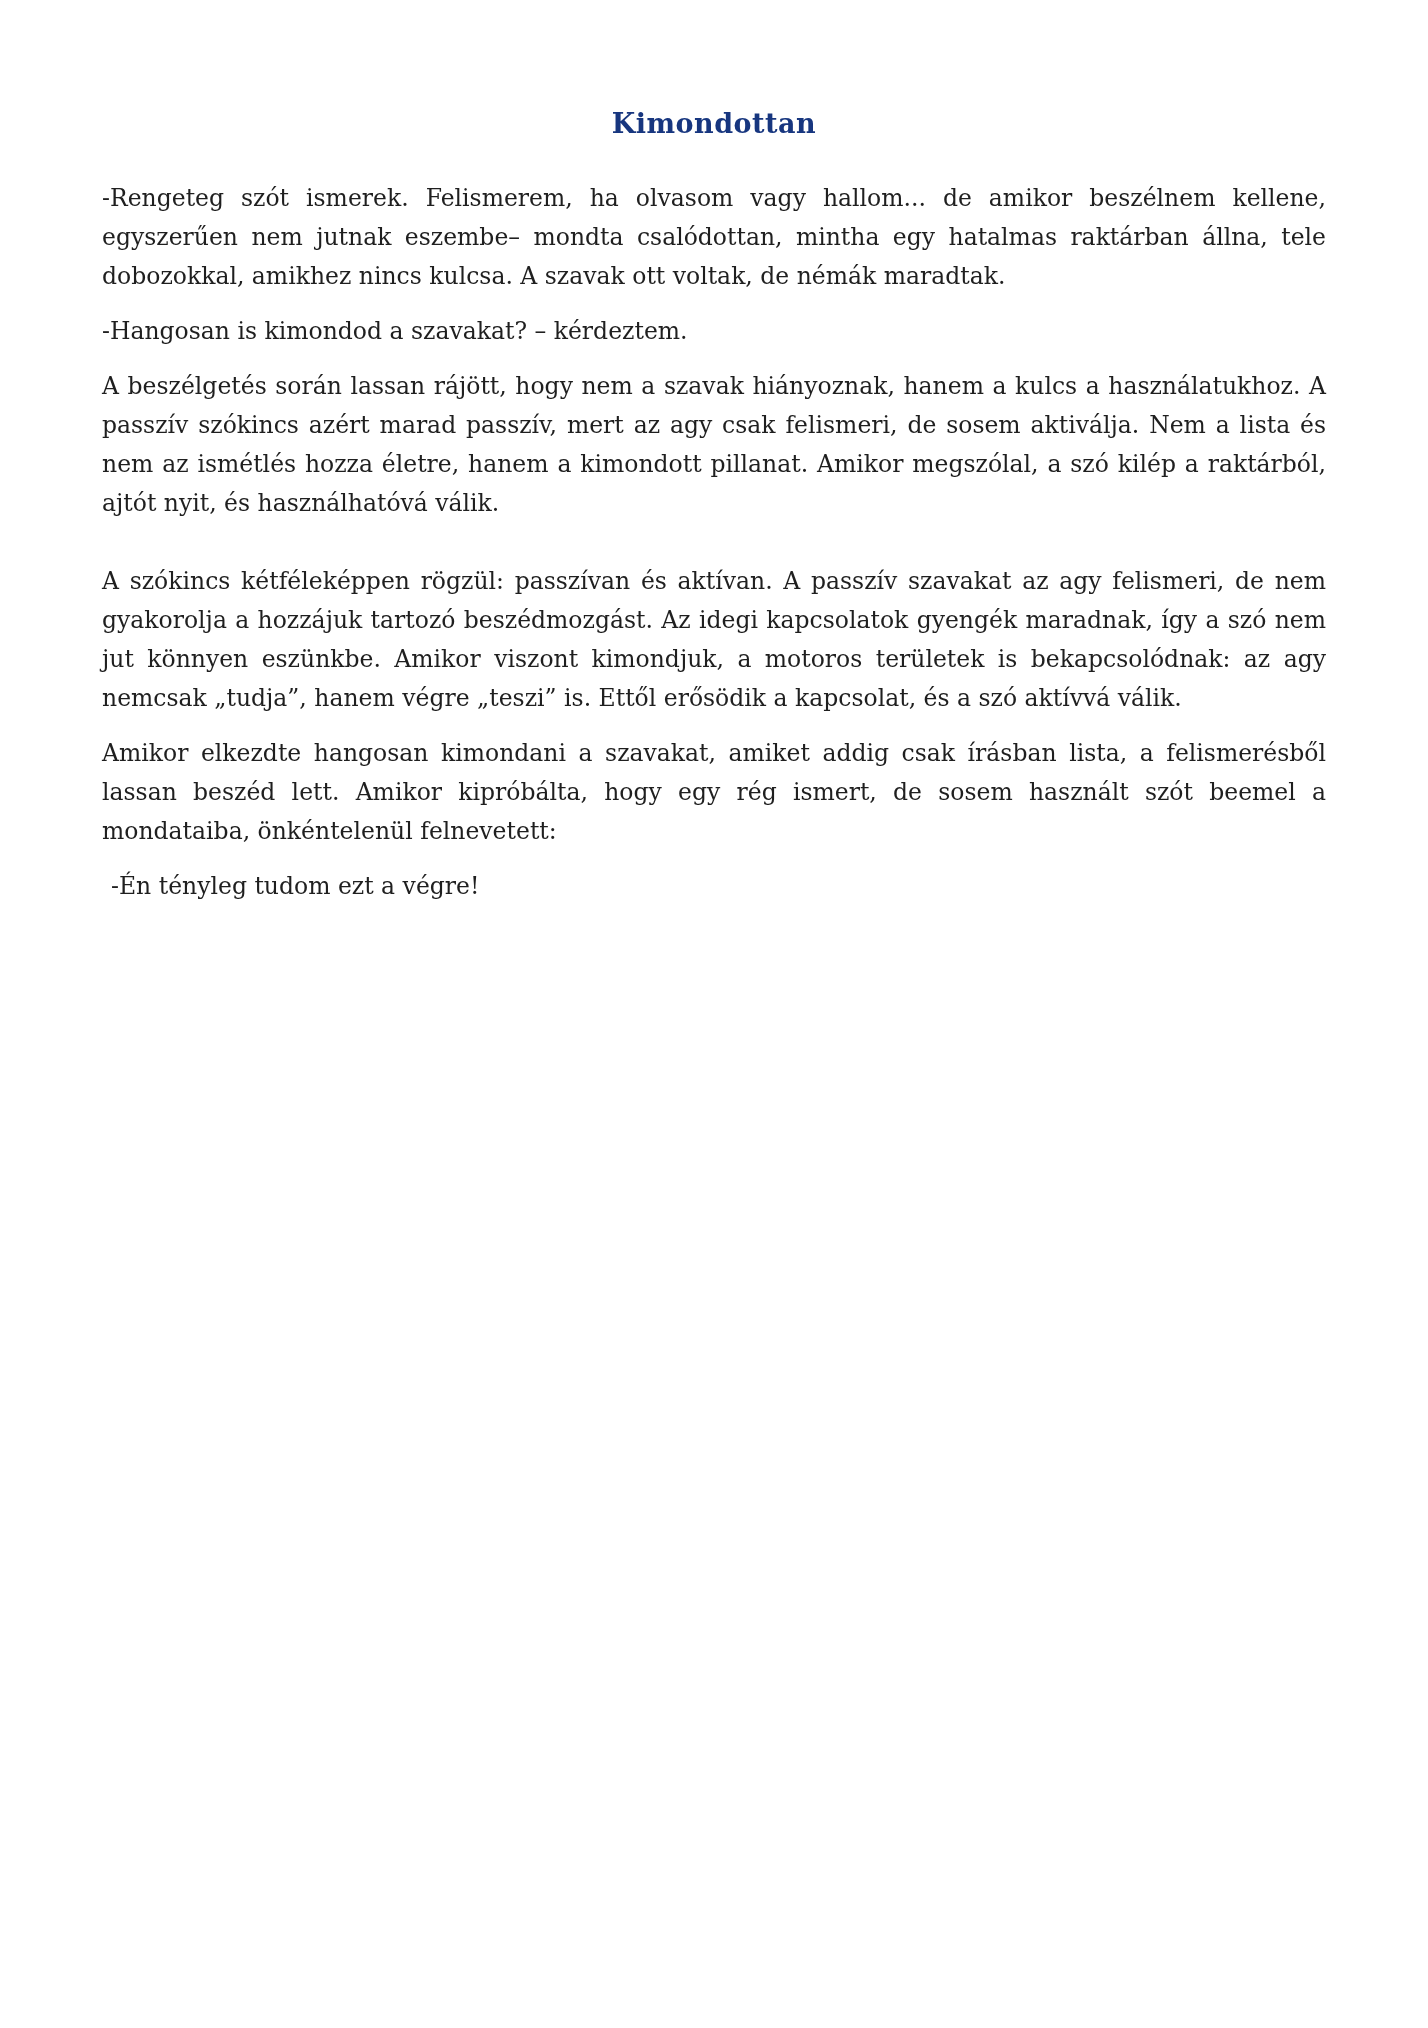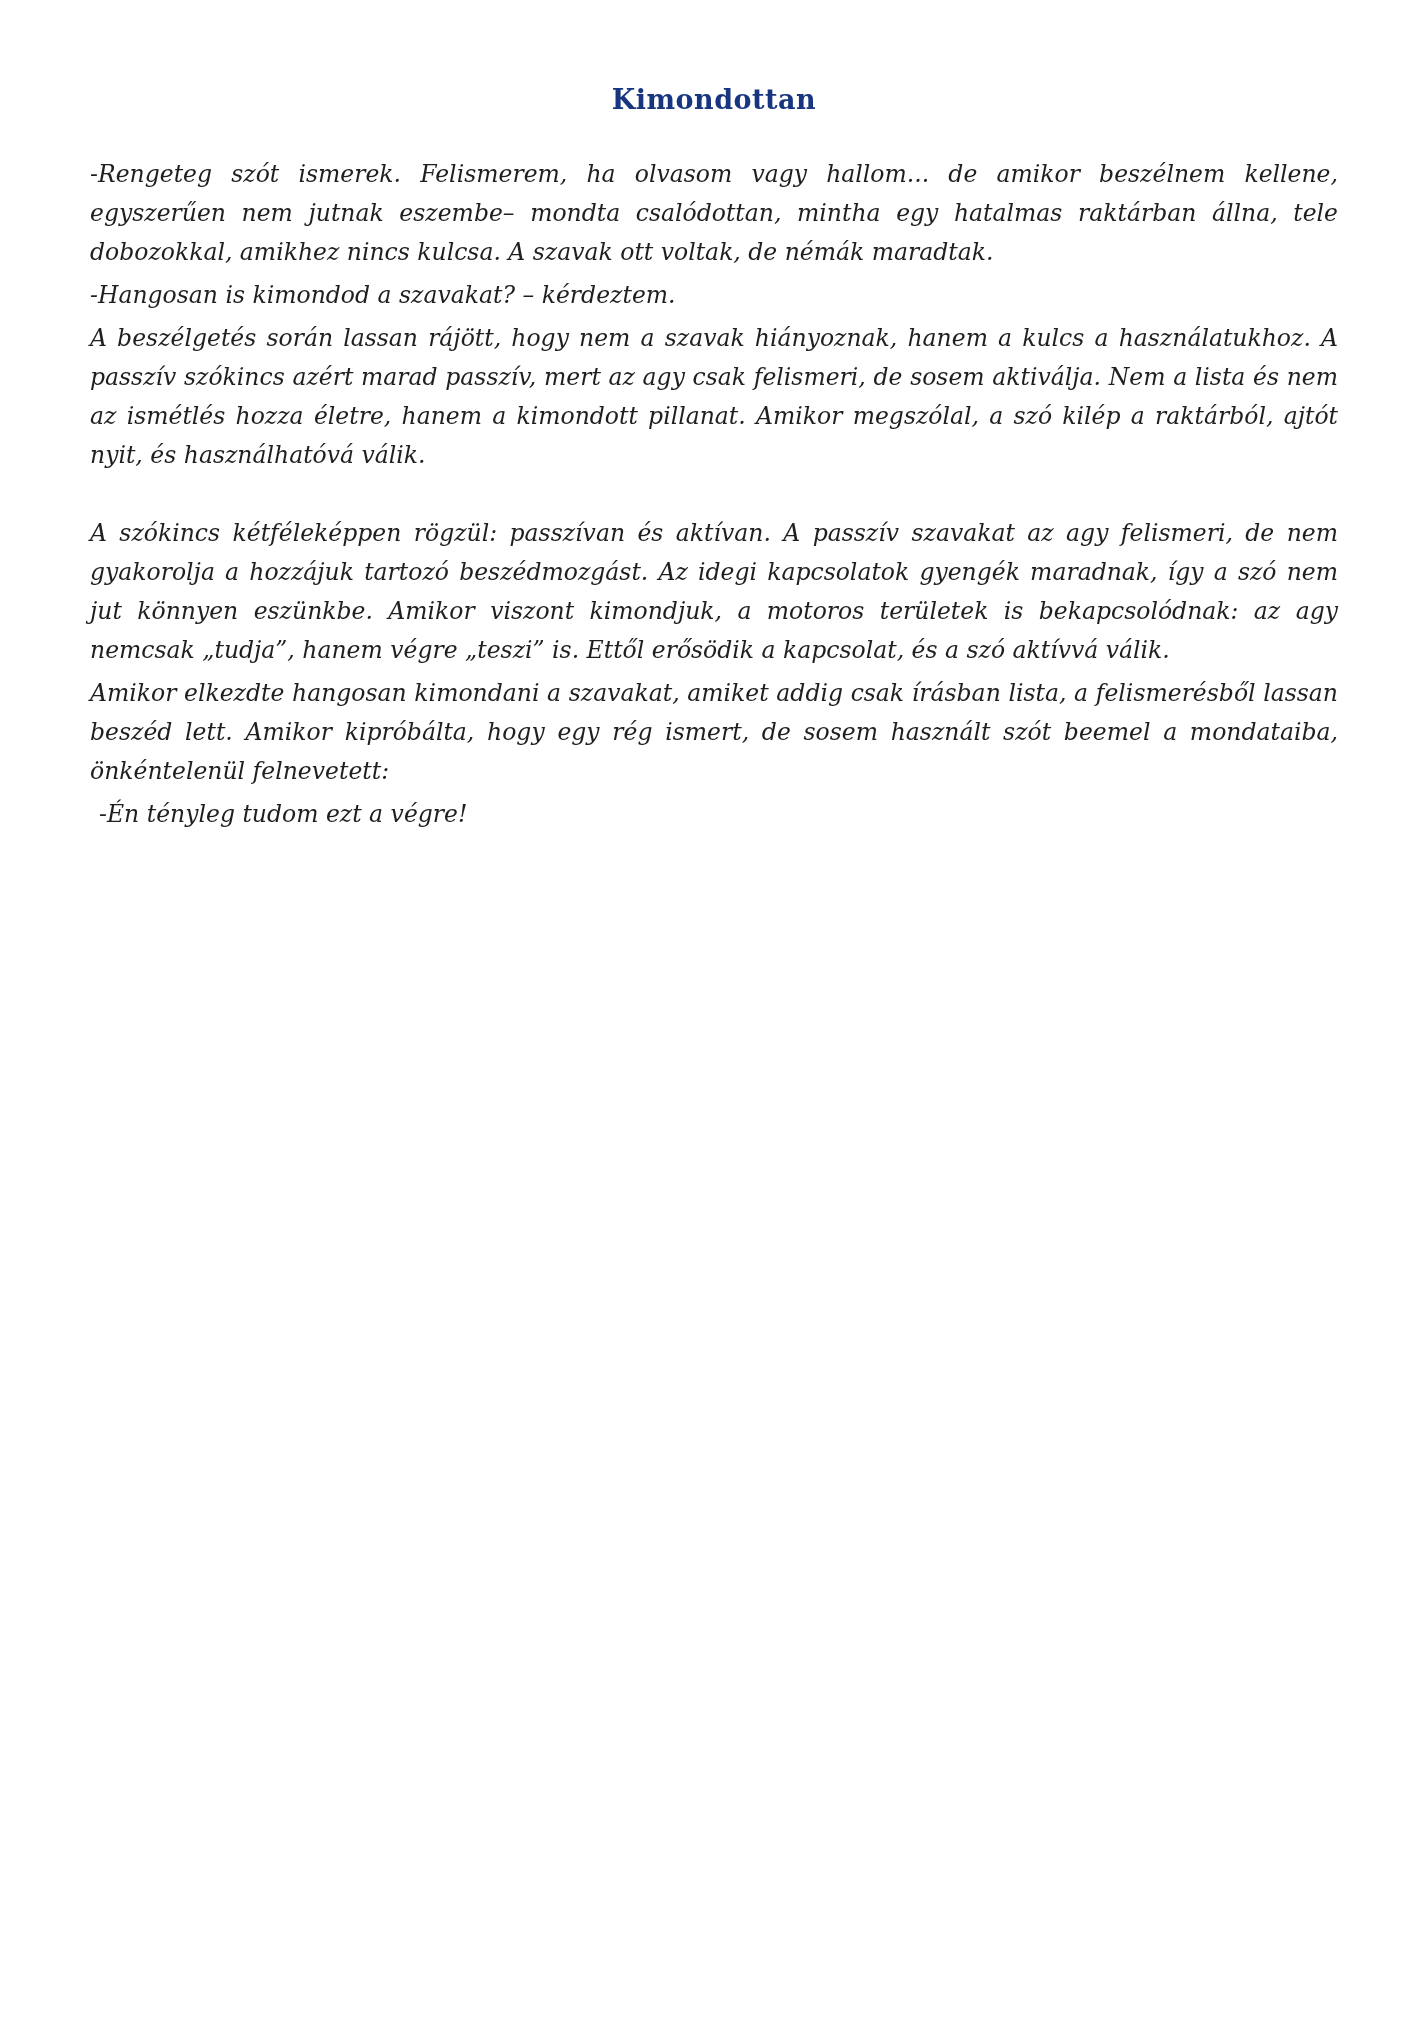--- a/index.html
+++ b/index.html
@@ -5,39 +5,38 @@
   html, body {
     margin: 0;
     padding: 0;
     background: #ffffff;
   }
   .page {
     width: 1428px;
     height: 2028px;
     box-sizing: border-box;
     background: #ffffff;
-    padding: 84px 86px 0 86px;
+    padding: 108px 86px 0 86px;
     font-family: "DejaVu Serif", "Liberation Serif", serif;
     color: #1f1f1f;
     overflow: hidden;
   }
   .doc-title {
     text-align: center;
     font-weight: bold;
     font-size: 27px;
     color: #17367f;
     margin: 0 0 40px 0;
     letter-spacing: 0.5px;
   }
   .para {
     font-size: 23.5px;
     line-height: 39px;
     text-align: justify;
-    margin: 4px;
-    font-style: italic;
+    margin: 16px;
   }
   .para.no-justify {
     text-align: left;
   }
   .para.gap-before {
     margin-top: 39px;
   }
   .para.indent-slight {
     text-indent: 9px;
   }

